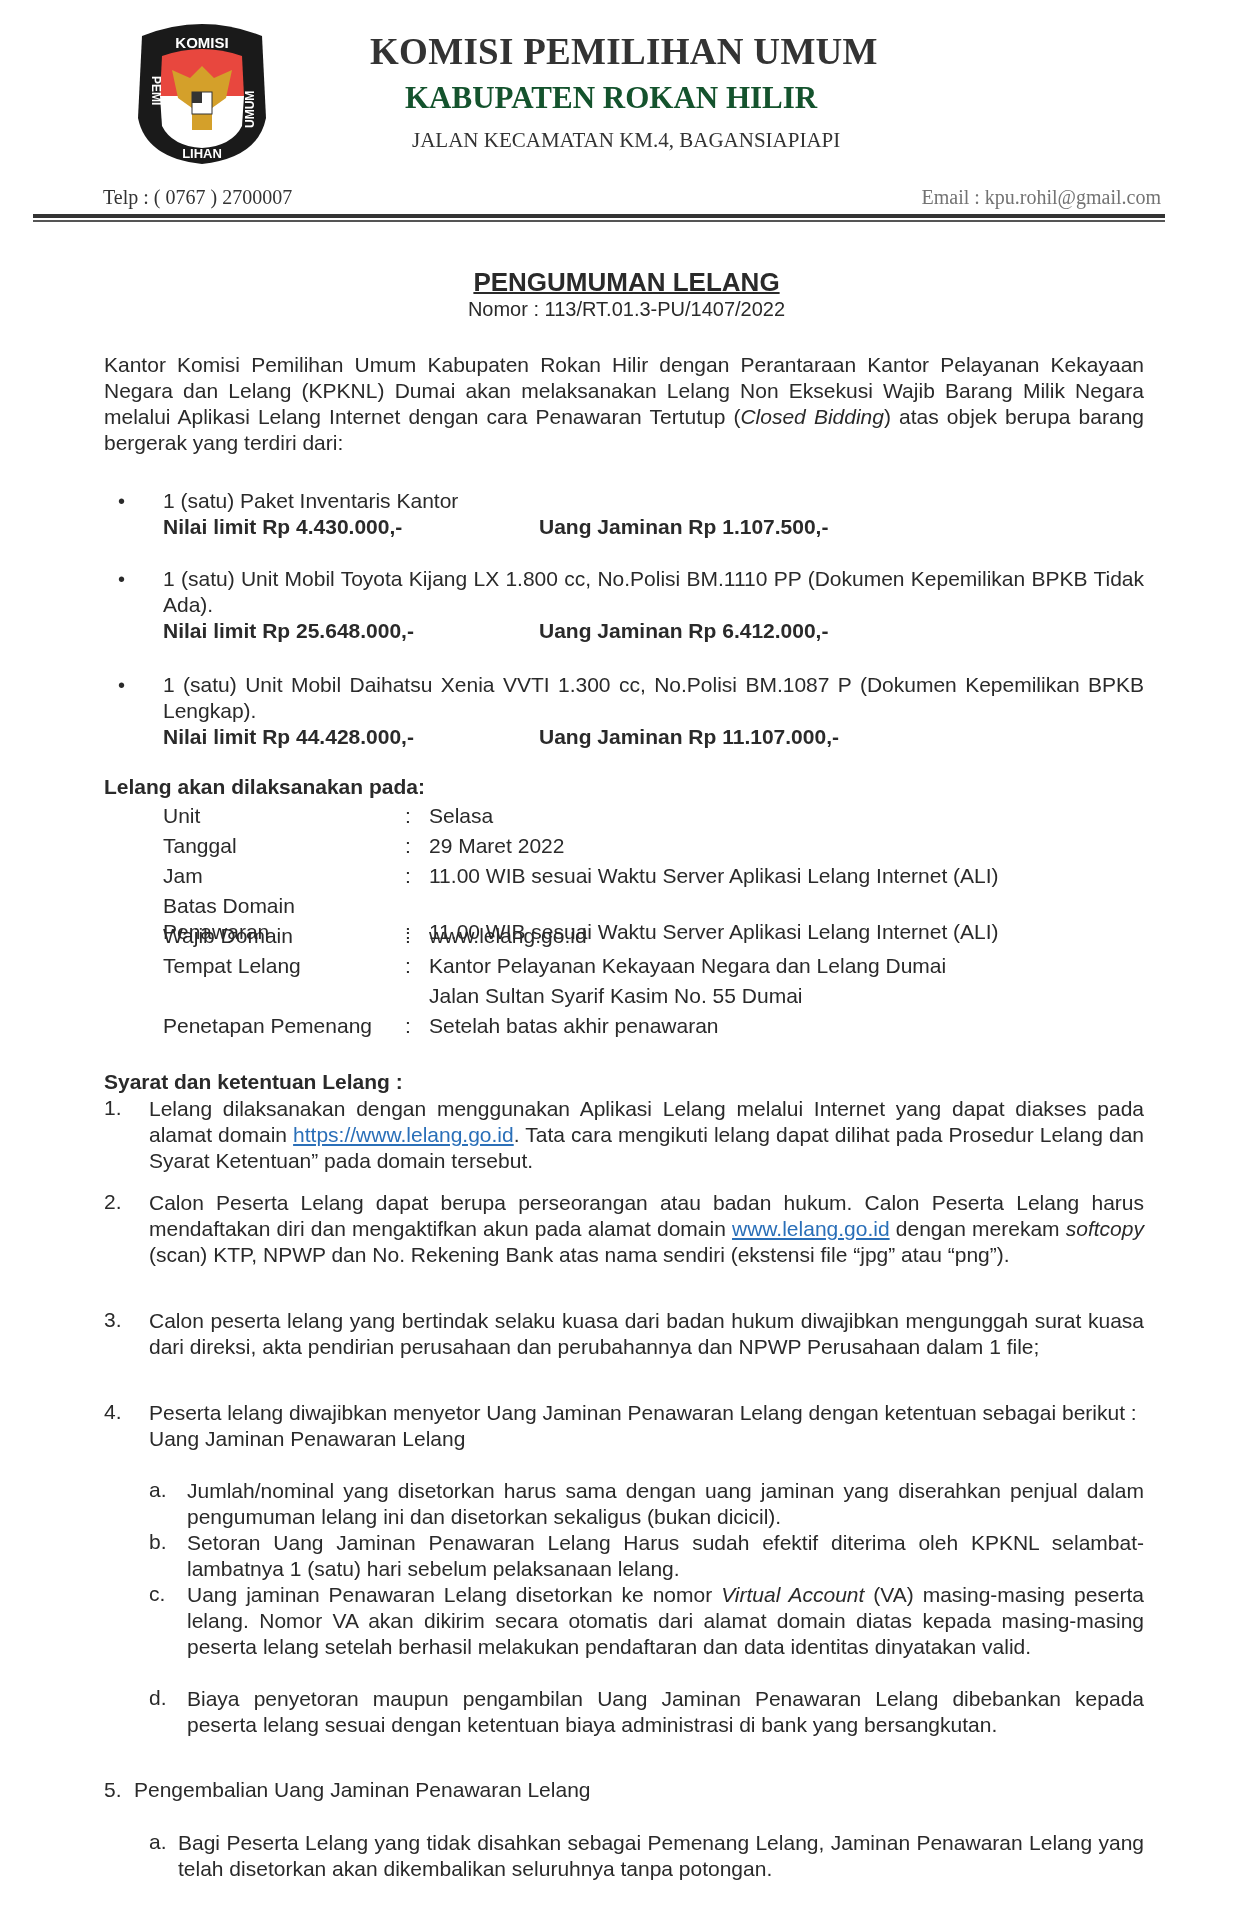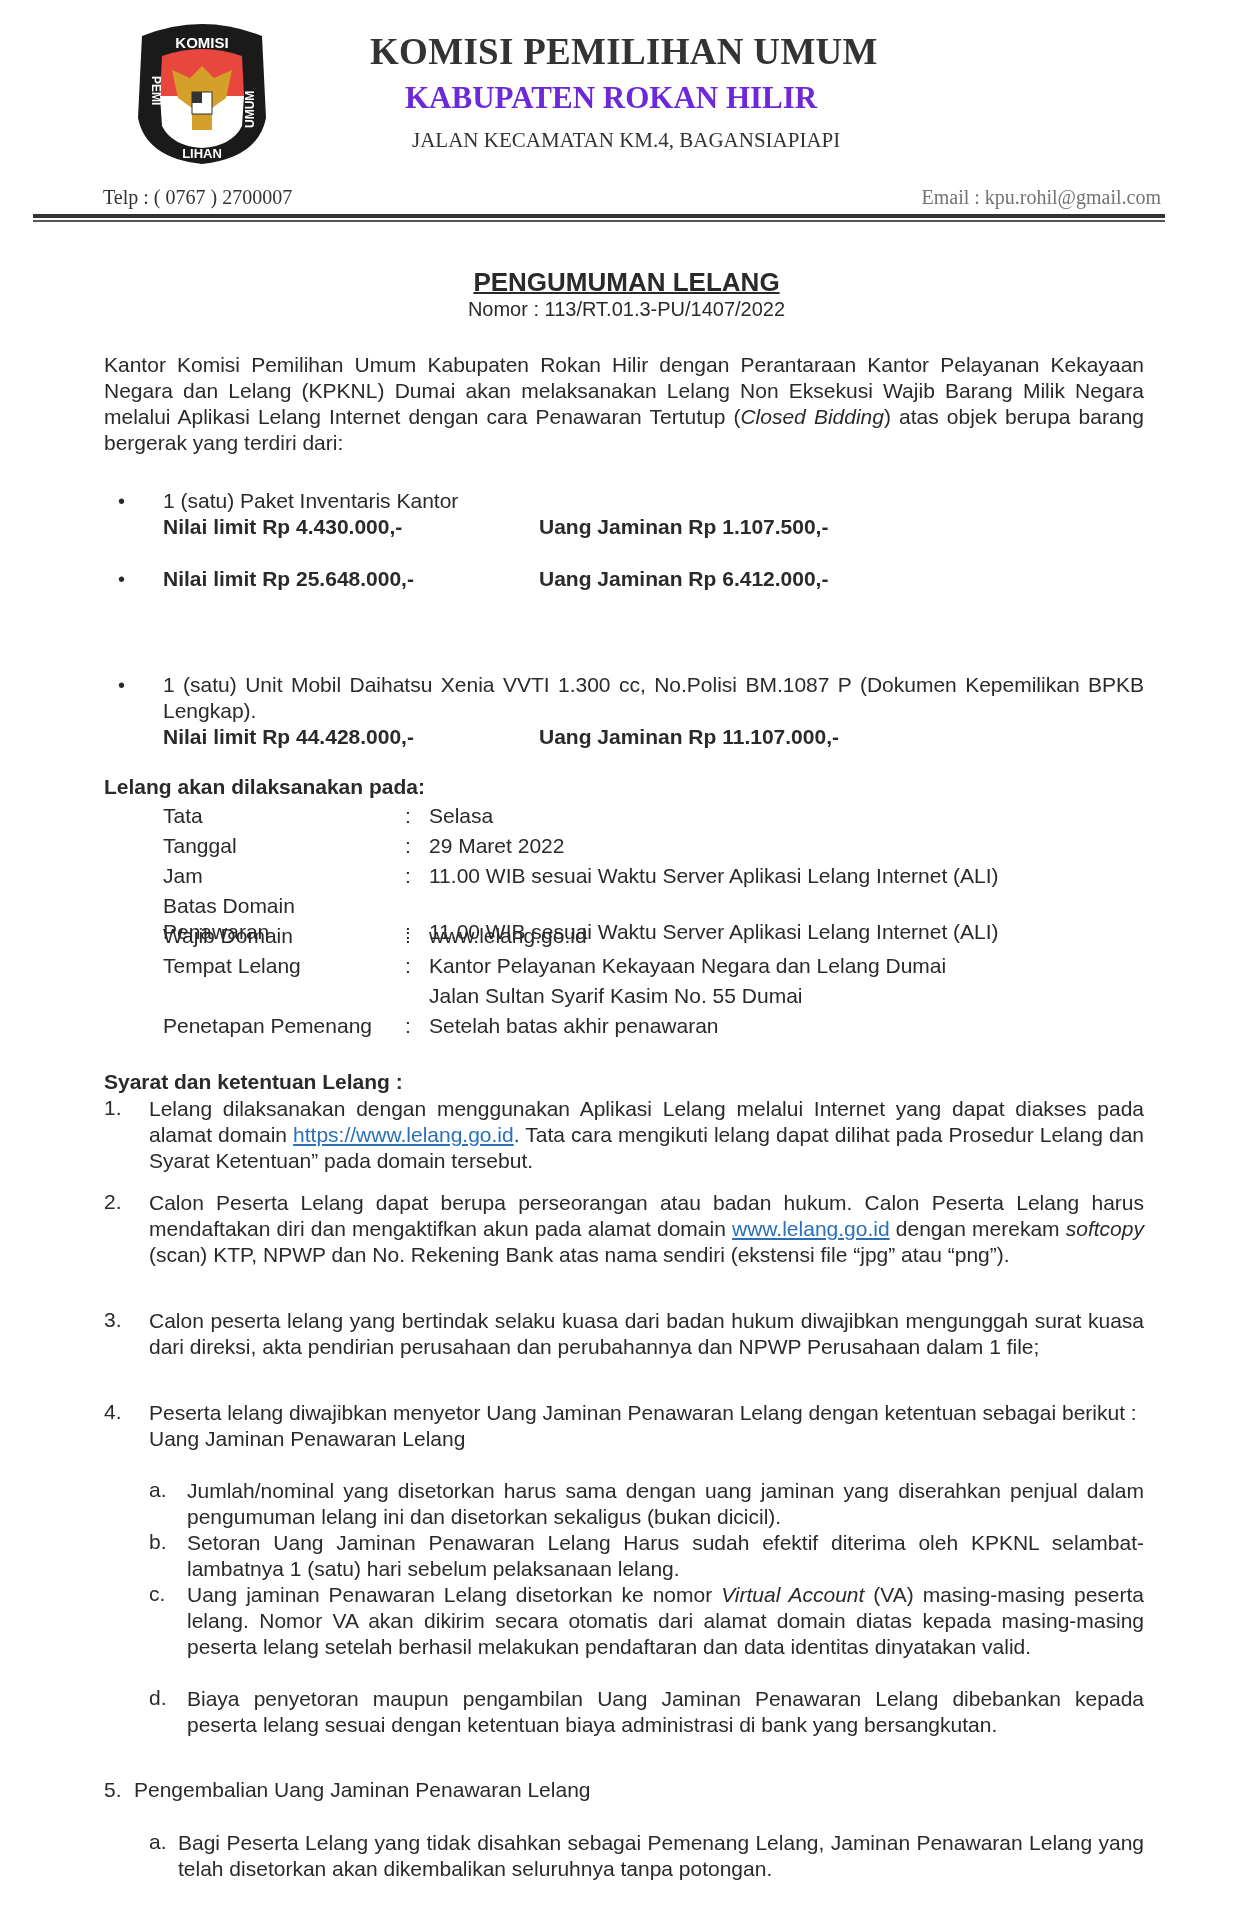--- a/index.html
+++ b/index.html
@@ -3,21 +3,21 @@
 <meta charset="utf-8">
 <style>
   html,body{margin:0;padding:0;background:#fff;}
   body{width:1253px;height:1926px;position:relative;overflow:hidden;color:#2a2a2a;
        font-family:"Liberation Sans","DejaVu Sans",sans-serif;}
   .abs{position:absolute;}
   .serif{font-family:"Liberation Serif","DejaVu Serif",serif;}
   
   #logo{left:128px;top:18px;width:148px;height:148px;}
   #org1{left:370px;top:30px;font-size:37px;font-weight:bold;letter-spacing:0.3px;color:#333;}
-  #org2{left:405px;top:80px;font-size:31px;font-weight:bold;color:#6d28d9;}
+  #org2{left:405px;top:80px;font-size:31px;font-weight:bold;color:#14532d;}
   #addr{left:412px;top:128px;font-size:21px;color:#333;}
   #telp{left:103px;top:186px;font-size:20px;color:#333;}
   #email{right:92px;top:186px;font-size:20px;color:#737373;}
   #rule1{left:33px;top:214px;width:1132px;height:4px;background:#333;}
   #rule2{left:33px;top:220px;width:1132px;height:2px;background:#555;}
   
   #title{left:0;width:1253px;top:267px;text-align:center;font-size:26px;font-weight:bold;}
   #title span{text-decoration:underline;text-decoration-thickness:2px;}
   #nomor{left:0;width:1253px;top:298px;text-align:center;font-size:20px;}
   .para{font-size:21px;line-height:26px;text-align:justify;}
@@ -71,31 +71,32 @@
 <div class="abs para" id="intro"><span>Kantor Komisi Pemilihan Umum Kabupaten Rokan Hilir dengan Perantaraan Kantor Pelayanan Kekayaan Negara dan Lelang (KPKNL) Dumai akan melaksanakan Lelang Non Eksekusi Wajib Barang Milik Negara melalui Aplikasi Lelang Internet dengan cara Penawaran Tertutup (</span><i>Closed Bidding</i><span>) atas objek berupa barang bergerak yang terdiri dari:</span></div>
 
 <div class="abs bullet" style="top:490px">•</div>
 <div class="abs item" style="top:488px">
   <div>1 (satu) Paket Inventaris Kantor</div>
   <div><span class="limit">Nilai limit Rp 4.430.000,-</span><span class="jaminan">Uang Jaminan Rp 1.107.500,-</span></div>
 </div>
 
 <div class="abs bullet" style="top:568px">•</div>
 <div class="abs item" style="top:566px">
+  <div>1 (satu) Unit Mobil Toyota Kijang LX 1.800 cc, No.Polisi BM.1110 PP (Dokumen Kepemilikan BPKB Tidak Ada).</div>
   <div><span class="limit">Nilai limit Rp 25.648.000,-</span><span class="jaminan">Uang Jaminan Rp 6.412.000,-</span></div>
 </div>
 
 <div class="abs bullet" style="top:674px">•</div>
 <div class="abs item" style="top:672px">
   <div>1 (satu) Unit Mobil Daihatsu Xenia VVTI 1.300 cc, No.Polisi BM.1087 P (Dokumen Kepemilikan BPKB Lengkap).</div>
   <div><span class="limit">Nilai limit Rp 44.428.000,-</span><span class="jaminan">Uang Jaminan Rp 11.107.000,-</span></div>
 </div>
 
 <div class="abs" id="sched-head">Lelang akan dilaksanakan pada:</div>
-<div class="abs srow" style="top:803px"><span class="slabel">Tata</span><span class="scolon">:</span><span>Selasa</span></div>
+<div class="abs srow" style="top:803px"><span class="slabel">Unit</span><span class="scolon">:</span><span>Selasa</span></div>
 <div class="abs srow" style="top:833px"><span class="slabel">Tanggal</span><span class="scolon">:</span><span>29 Maret 2022</span></div>
 <div class="abs srow" style="top:863px"><span class="slabel">Jam</span><span class="scolon">:</span><span>11.00 WIB sesuai Waktu Server Aplikasi Lelang Internet (ALI)</span></div>
 <div class="abs srow" style="top:893px"><span class="slabel">Batas Domain Penawaran</span><span class="scolon">:</span><span>11.00 WIB sesuai Waktu Server Aplikasi Lelang Internet (ALI)</span></div>
 <div class="abs srow" style="top:923px"><span class="slabel">Wajib Domain</span><span class="scolon">:</span><span>www.lelang.go.id</span></div>
 <div class="abs srow" style="top:953px"><span class="slabel">Tempat Lelang</span><span class="scolon">:</span><span>Kantor Pelayanan Kekayaan Negara dan Lelang Dumai</span></div>
 <div class="abs srow" style="top:983px"><span class="slabel"></span><span class="scolon"></span><span>Jalan Sultan Syarif Kasim No. 55 Dumai</span></div>
 <div class="abs srow" style="top:1013px"><span class="slabel">Penetapan Pemenang</span><span class="scolon">:</span><span>Setelah batas akhir penawaran</span></div>
 
 <div class="abs" id="syarat-head">Syarat dan ketentuan Lelang :</div>
 

